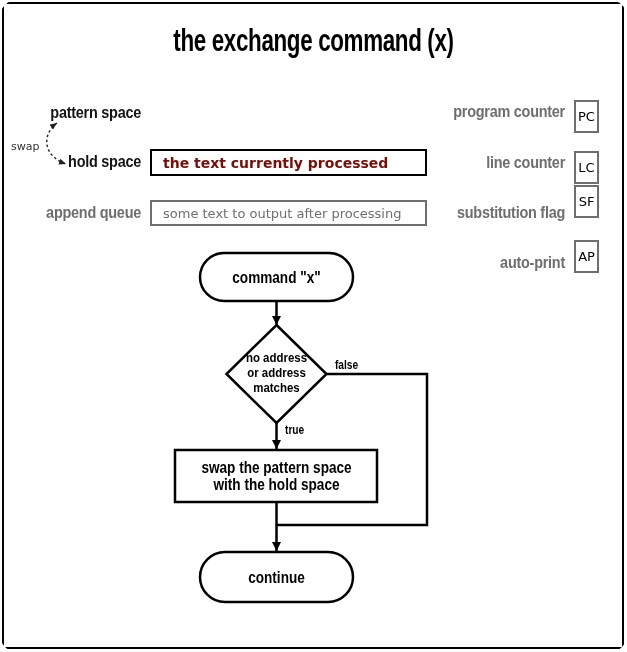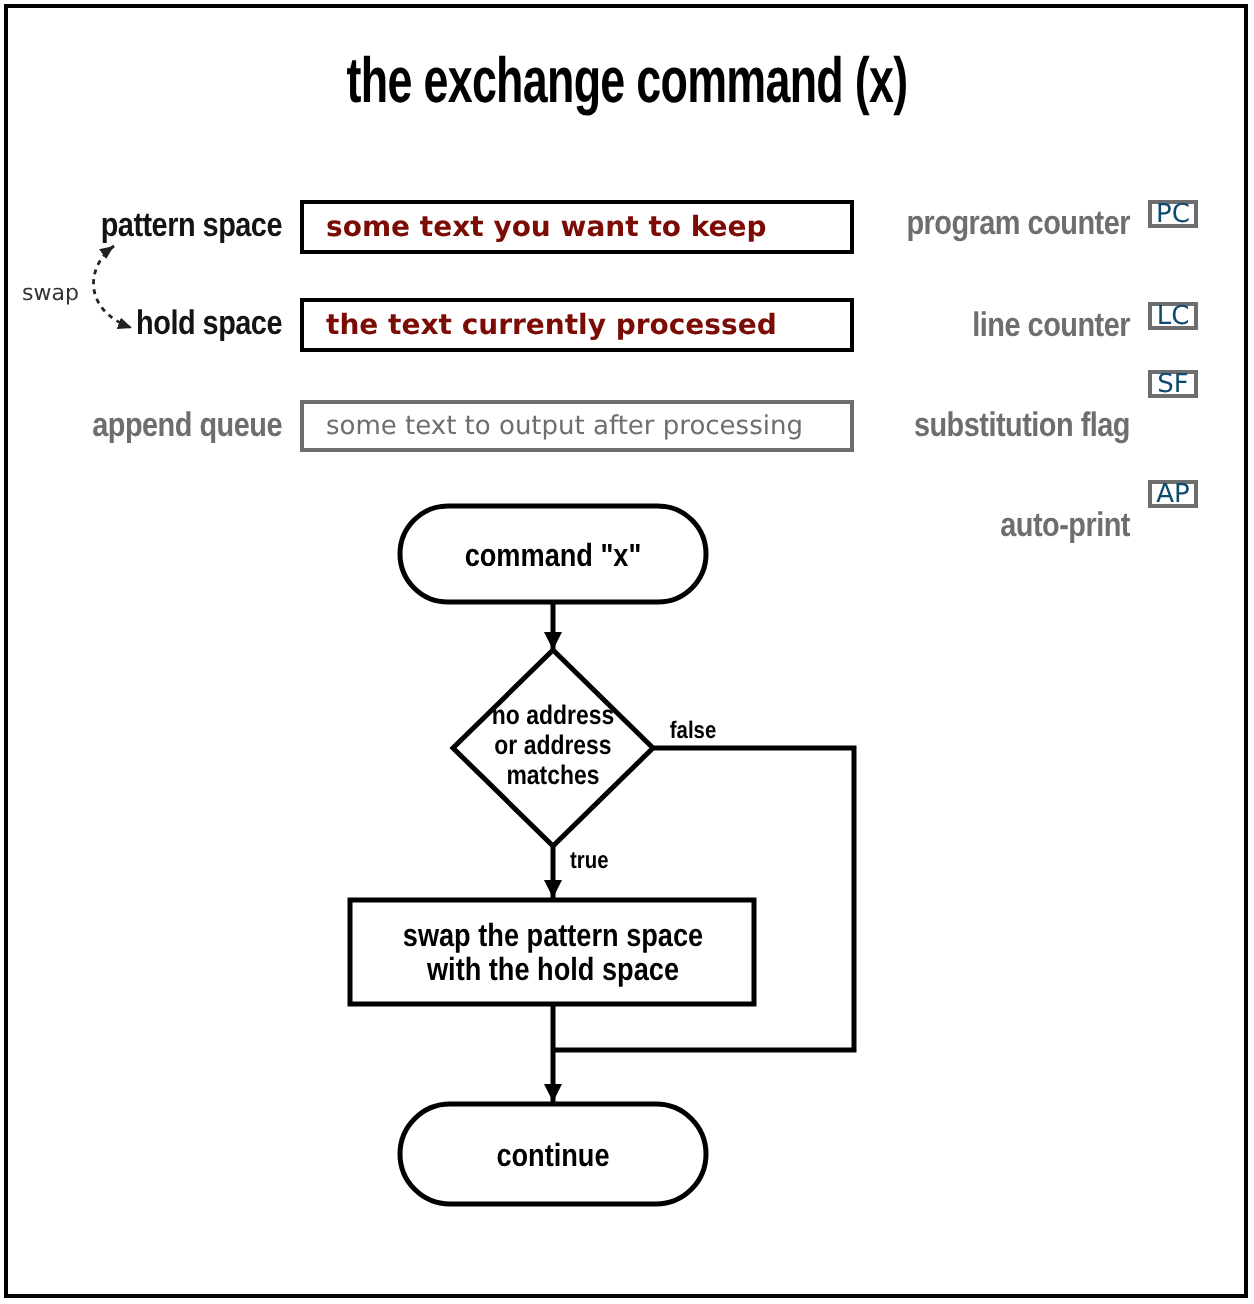--- a/index.html
+++ b/index.html
@@ -1,19 +1,20 @@
 <!DOCTYPE html>
 <html><head>
 <meta charset="utf-8">
 <style>
   html,body { margin:0; padding:0; background:#fff; }
   .page {
     position:relative; width:627px; height:652px;
     background:#fff; overflow:hidden;
     font-family:"Liberation Sans", sans-serif;
+    border-radius:17px;
   }
   .frame {
     position:absolute; left:2px; top:2px; right:3px; bottom:3px;
     border:2px solid #000; pointer-events:none;
   }
   .title {
     position:absolute; top:22px; left:0; width:100%;
     text-align:center; font-size:32px; font-weight:bold; color:#000;
     transform:scaleX(0.70); transform-origin:50% 50%;
     white-space:nowrap; letter-spacing:-0.5px;
@@ -31,24 +32,24 @@
     border:2px solid #000; box-sizing:border-box;
     display:flex; align-items:center; padding-left:11px;
     font-family:"DejaVu Sans", sans-serif;
     font-size:14px; font-weight:bold; color:#7b0b05; white-space:nowrap;
   }
   .valbox.inactive {
     border-color:#6e6e6e; color:#6e6e6e; font-weight:normal; font-size:13px;
     height:26px;
   }
   .regbox {
-    position:absolute; left:574px; width:25px; height:14px;
+    position:absolute; left:574px; width:25px; height:33px;
     border:2px solid #6e6e6e; box-sizing:border-box;
     display:flex; align-items:center; justify-content:center;
-    font-family:"DejaVu Sans", sans-serif; font-size:13px; color:#0c4a6e;
+    font-family:"DejaVu Sans", sans-serif; font-size:13px; color:#000000;
   }
   .swap-svg { position:absolute; left:8px; top:112px; }
   .flow-svg { position:absolute; left:0; top:240px; }
   .flow-txt {
     font-family:"Liberation Sans", sans-serif; font-weight:bold; fill:#000;
   }
   .swap-txt {
     font-family:"DejaVu Sans", sans-serif; font-size:11px; fill:#333;
   }
 </style>
@@ -57,21 +58,20 @@
 
 <div class="page">
   <div class="frame"></div>
 
   <div class="title">the exchange command (x)</div>
 
   <div class="lbl llbl" style="top:103px">pattern space</div>
   <div class="lbl llbl" style="top:152px">hold space</div>
   <div class="lbl llbl gray" style="top:203px">append queue</div>
 
-  <div class="valbox" style="top:100px">some text you want to keep</div>
   <div class="valbox" style="top:149px">the text currently processed</div>
   <div class="valbox inactive" style="top:200px">some text to output after processing</div>
 
   <svg class="swap-svg" width="92" height="64" viewBox="0 0 92 64">
     <defs>
       <marker id="sah" markerUnits="userSpaceOnUse" markerWidth="8" markerHeight="7" refX="7" refY="3" orient="auto-start-reverse">
         <path d="M0,0 L7,3 L0,6 Z" fill="#222"></path>
       </marker>
     </defs>
     <path d="M 49,11 C 35,21 33,43 58,52" fill="none" stroke="#222" stroke-width="1.4" stroke-dasharray="2.5 2.5" marker-start="url(#sah)" marker-end="url(#sah)"></path>

